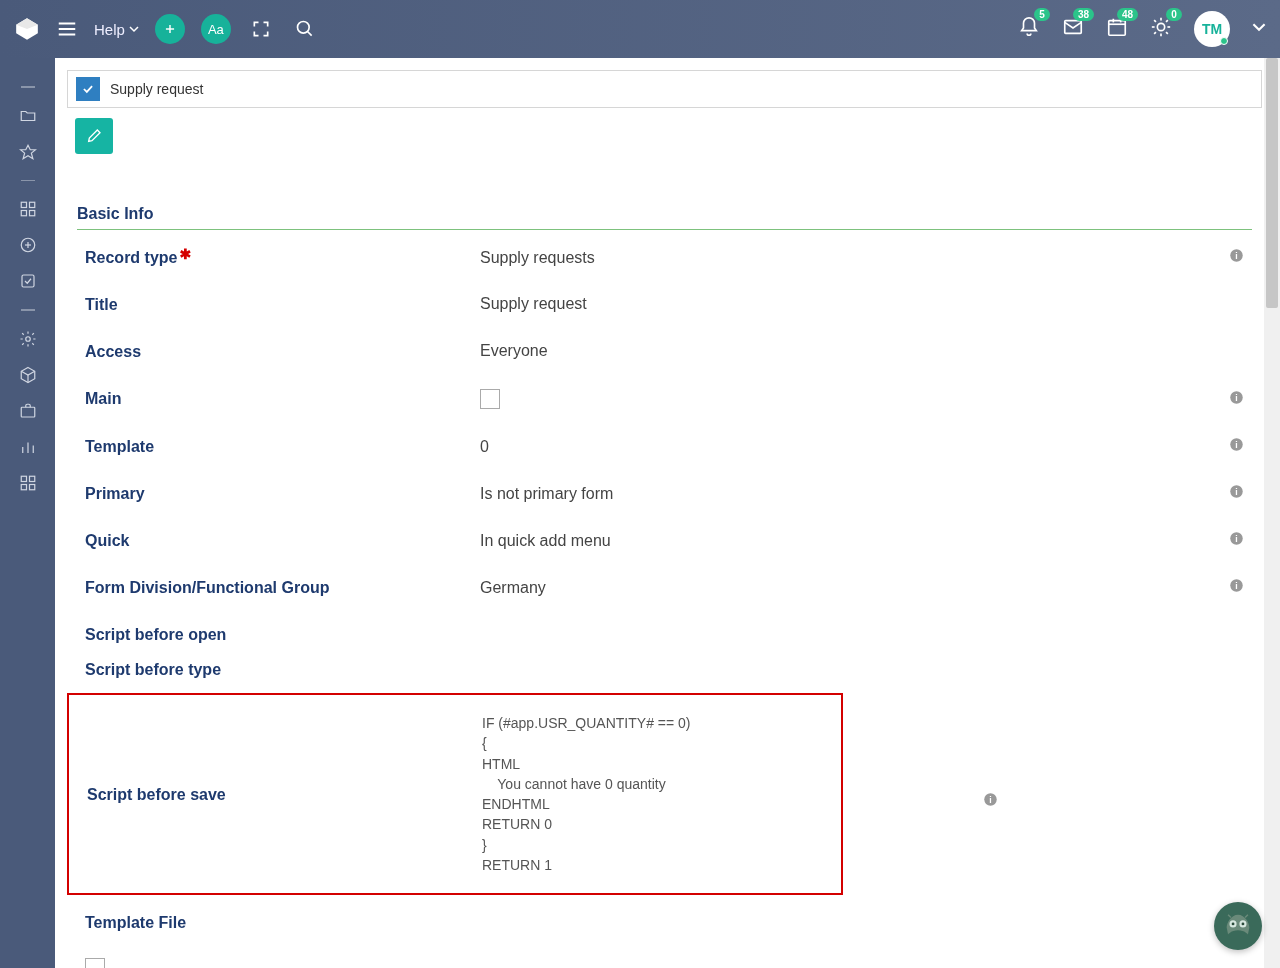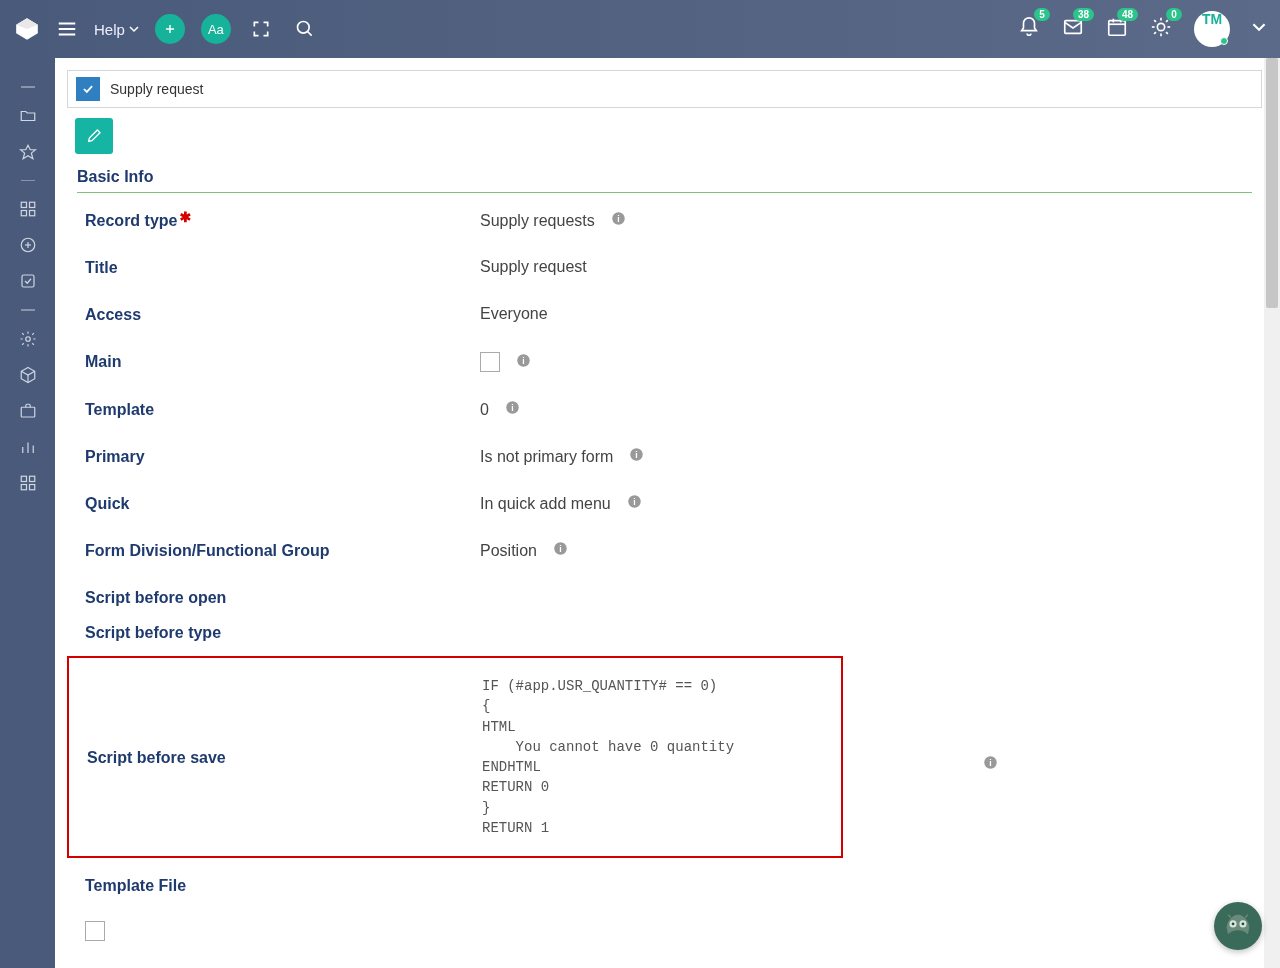--- a/index.html
+++ b/index.html
@@ -42,21 +42,21 @@
 .notif { position: relative; cursor: pointer; }
 .notif svg { width: 22px; height: 22px; stroke: #fff; fill: none; }
 .badge {
   position: absolute; top: -8px; right: -10px;
   background: #2bc48a; color: #fff; font-size: 10px;
   border-radius: 9px; padding: 1px 5px; min-width: 16px; text-align: center;
   font-weight: 600;
 }
 .avatar {
   width: 36px; height: 36px; border-radius: 50%; background: #fff;
-  display:flex; justify-content:center;
+  display:flex; align-items:center; justify-content:center;
   color: #17b29a; font-weight: 700; font-size: 14px; position: relative;
 }
 .avatar-dot {
   position:absolute; bottom:2px; right:2px; width:8px; height:8px;
   background:#2bc48a; border-radius:50%; border:1px solid #fff;
 }
 .chevron-icon { cursor:pointer; }
 .chevron-icon svg { width:14px; height:14px; stroke:#fff; }
 
 .shell { display:flex; height: calc(968px - 58px); }
@@ -84,43 +84,43 @@
 }
 .check-badge svg { width:14px; height:14px; }
 .card-title { font-size:14px; color:#333; }
 .edit-btn-row { padding: 10px 8px; }
 .edit-btn {
   width:38px; height:36px; background:#16b4a3; border-radius:3px;
   display:flex; align-items:center; justify-content:center; cursor:pointer;
 }
 .edit-btn svg { width:16px; height:16px; stroke:#fff; fill:none; }
 .section-title {
-  font-size:16px; color:#1e3a6e; font-weight:600; padding: 4px 10px 6px;
+  font-size:16px; color:#1e3a6e; font-weight:600; padding: 4px 10px 6px; margin-top: 37px;
 }
 .section-rule { height:1px; background:#7dc27d; margin: 0 10px 18px; }
 
 .form-grid { padding: 0 18px; }
 .field-row {
   display:flex; align-items:flex-start; margin-bottom: 28px;
 }
 .field-label {
   width: 395px; font-size:16px; color:#1e3a6e; font-weight:600;
   padding-top:1px;
 }
 .field-value {
-  flex:1; font-size:16px; color:#444; display:flex; align-items:center; gap:16px;
+  flex:1; font-size:16px; color:#444; display:flex; align-items:center; gap:16px;justify-content:space-between;
 }
 .red-star { color:#d40000; font-size:14px; margin-left:2px; position:relative; top:-4px;}
 .info-ic { color:#888; cursor:default; }
 .info-ic svg { width:15px; height:15px; }
 .checkbox-empty {
   width:20px; height:20px; border:1.5px solid #aaa; background:#fff;
 }
 .code-block {
-  font-family: Liberation Mono, monospace; font-size:14px; color:#555; white-space:pre; line-height:1.45;
+  font-family: Liberation Sans, sans-serif; font-size:14px; color:#555; white-space:pre; line-height:1.45;
 }
 .highlight-box {
   border: 2.5px solid #d30000;
   margin: 4px 0 18px -18px; padding: 18px 18px;
   width: 776px;
 }
 .field-row-hl { display:flex; align-items:center; }
 .field-row-hl .field-label { width:395px; }
 .scrollbar {
   position:absolute; right:0; top:58px; width:16px; height:calc(968px - 58px);
@@ -385,21 +385,21 @@
               <span>In quick add menu</span>
               <span class="info-ic"><svg viewBox="0 0 24 24" fill="#999">
                   <circle cx="12" cy="12" r="10"></circle>
                   <text x="12" y="17" text-anchor="middle" fill="#fff" font-size="14" font-weight="bold">i</text>
                 </svg></span>
             </div>
         </div>
         <div class="field-row">
           <div class="field-label">Form Division/Functional Group</div>
           <div class="field-value">
-              <span>Position</span>
+              <span>Germany</span>
               <span class="info-ic"><svg viewBox="0 0 24 24" fill="#999">
                   <circle cx="12" cy="12" r="10"></circle>
                   <text x="12" y="17" text-anchor="middle" fill="#fff" font-size="14" font-weight="bold">i</text>
                 </svg></span>
             </div>
         </div>
         <div class="field-row" style="margin-bottom:16px;">
           <div class="field-label">Script before open</div>
         </div>
         <div class="field-row" style="margin-bottom:10px;">

